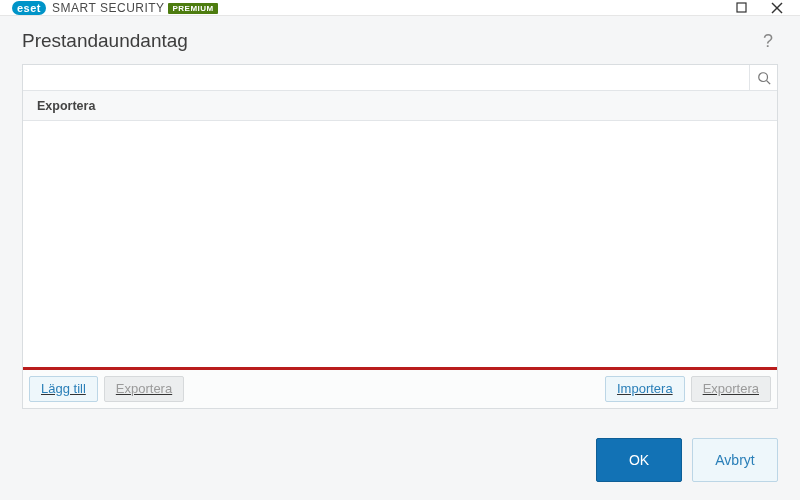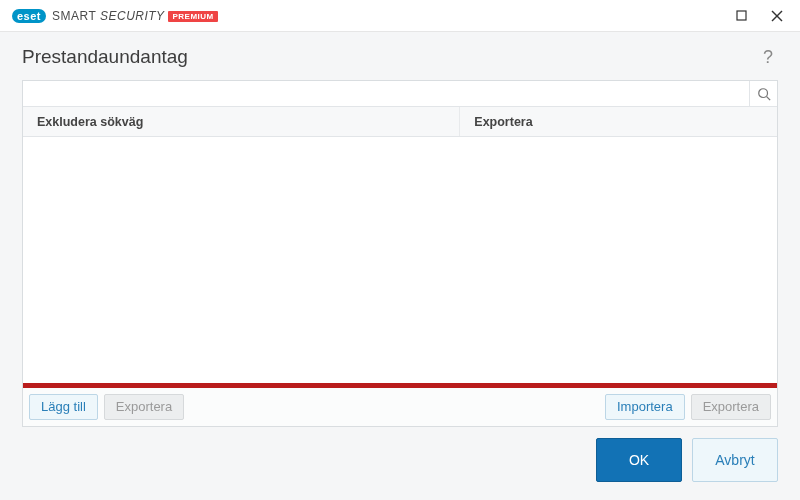--- a/index.html
+++ b/index.html
@@ -4,21 +4,21 @@
 <style>
   * { box-sizing: border-box; margin: 0; padding: 0; }
   html, body { width: 800px; height: 500px; overflow: hidden; }
   body {
     font-family: "Segoe UI", Arial, sans-serif;
     font-size: 13px;
     background: #f5f6f7;
     color: #333;
   }
   .titlebar {
-    height: 32px;
+    height: 16px;
     background: #fff;
     display: flex;
     align-items: center;
     padding: 0 6px 0 12px;
     border-bottom: 1px solid #e6e6e6;
   }
   .logo-box {
     display: inline-flex;
     align-items: center;
     gap: 6px;
@@ -31,23 +31,23 @@
     font-size: 11px;
     padding: 1px 5px;
     border-radius: 7px;
     letter-spacing: 0.5px;
   }
   .product-name {
     color: #4a4a4a;
     font-size: 12px;
     letter-spacing: 0.5px;
   }
-  .product-name .thin { font-weight: 300; font-style: italic; }
+  .product-name .thin { font-weight: 300; }
   .premium-badge {
-    background: #ef4444;
+    background: #4d7c0f;
     color: #fff;
     font-size: 8px;
     font-weight: 600;
     padding: 1px 4px;
     letter-spacing: 0.5px;
     border-radius: 1px;
     vertical-align: middle;
   }
   .win-controls {
     margin-left: auto;
@@ -130,22 +130,23 @@
   .th-comment { flex: 1; }
   .table-body {
     height: 246px;
     background: #fff;
   }
   .action-row {
     display: flex;
     align-items: center;
     gap: 6px;
     padding: 6px;
-    border-top: 5px solid #b91c1c;
+    border-top: 3px solid #b91c1c;
     background: #fbfcfc;
+    text-decoration: underline;
   }
   .btn {
     font-size: 13px;
     padding: 3px 11px;
     border: 1px solid #c9d2d8;
     background: #f3f5f6;
     color: #555;
     cursor: pointer;
     border-radius: 2px;
     line-height: 18px;
@@ -230,21 +231,20 @@
     <input class="search-input" type="text" placeholder="" style="">
     <div class="search-btn">
       <svg width="14" height="14" viewBox="0 0 16 16">
         <circle cx="7" cy="7" r="5" fill="none" stroke="#777" stroke-width="1.4"></circle>
         <line x1="11" y1="11" x2="15" y2="15" stroke="#777" stroke-width="1.6"></line>
       </svg>
     </div>
   </div>
 
   <div class="table-head">
-    <div class="th th-path">Exkludera sökväg</div>
     <div class="th th-comment">Exportera</div>
   </div>
   <div class="table-body"></div>
 
   <div class="action-row">
     <button class="btn link">Lägg till</button>
     <button class="btn disabled">Exportera</button>
     <span class="spacer"></span>
     <button class="btn link">Importera</button>
     <button class="btn disabled">Exportera</button>

